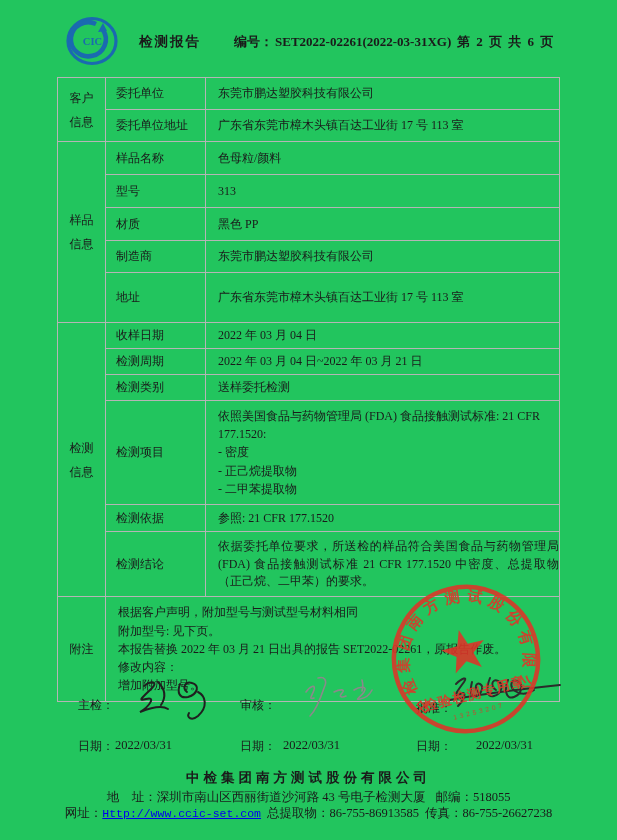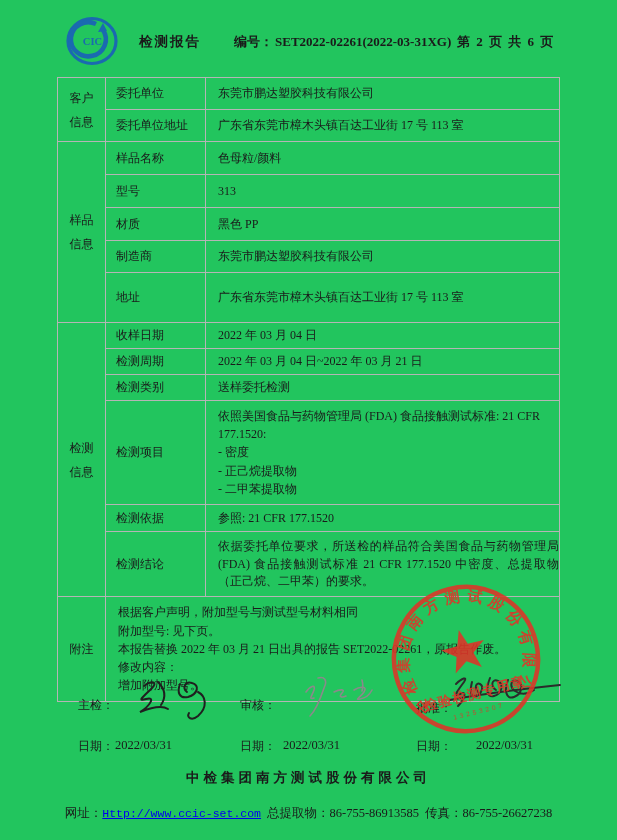--- a/index.html
+++ b/index.html
@@ -207,17 +207,20 @@
     <path id="sealArc" d="M -41 41 A 58 58 0 1 1 41 41" fill="none" stroke="none"></path>
     <text font-size="15" font-weight="bold" fill="#e03428" letter-spacing="6" font-family="Liberation Serif, DejaVu Serif, serif">
       <textPath href="#sealArc" startOffset="4">中检集团南方测试股份有限公司</textPath>
     </text>
     <path fill="#e03428" d="M0,-30 L5.4,-14.4 L21.9,-14.2 L8.7,-4.2 L13.5,11.6 L0,2.2 L-13.5,11.6 L-8.7,-4.2 L-21.9,-14.2 L-5.4,-14.4 Z"></path>
     <text x="0" y="40" text-anchor="middle" font-size="13.5" font-weight="bold" fill="#e03428" letter-spacing="1.5" font-family="Liberation Serif, DejaVu Serif, serif">检验检测专用章</text>
     <text x="0" y="56" text-anchor="middle" font-size="6.5" fill="#e03428" letter-spacing="3" font-family="Liberation Sans, DejaVu Sans, sans-serif">13253207</text>
   </svg>
 
   <div class="f-company">中检集团南方测试股份有限公司</div>
+  <div class="f-address">
+    <span>地　址：</span><span>深圳市南山区西丽街道沙河路 43 号电子检测大厦</span><span class="gap"></span><span>邮编：</span><span>518055</span>
+  </div>
   <div class="f-web">
     <span>网址：</span><a href="#">Http://www.ccic-set.com</a><span class="gap-s"></span><span>总提取物：</span><span>86-755-86913585</span><span class="gap-s"></span><span>传真：</span><span>86-755-26627238</span>
   </div>
 
 </div>
 
 </body></html>

